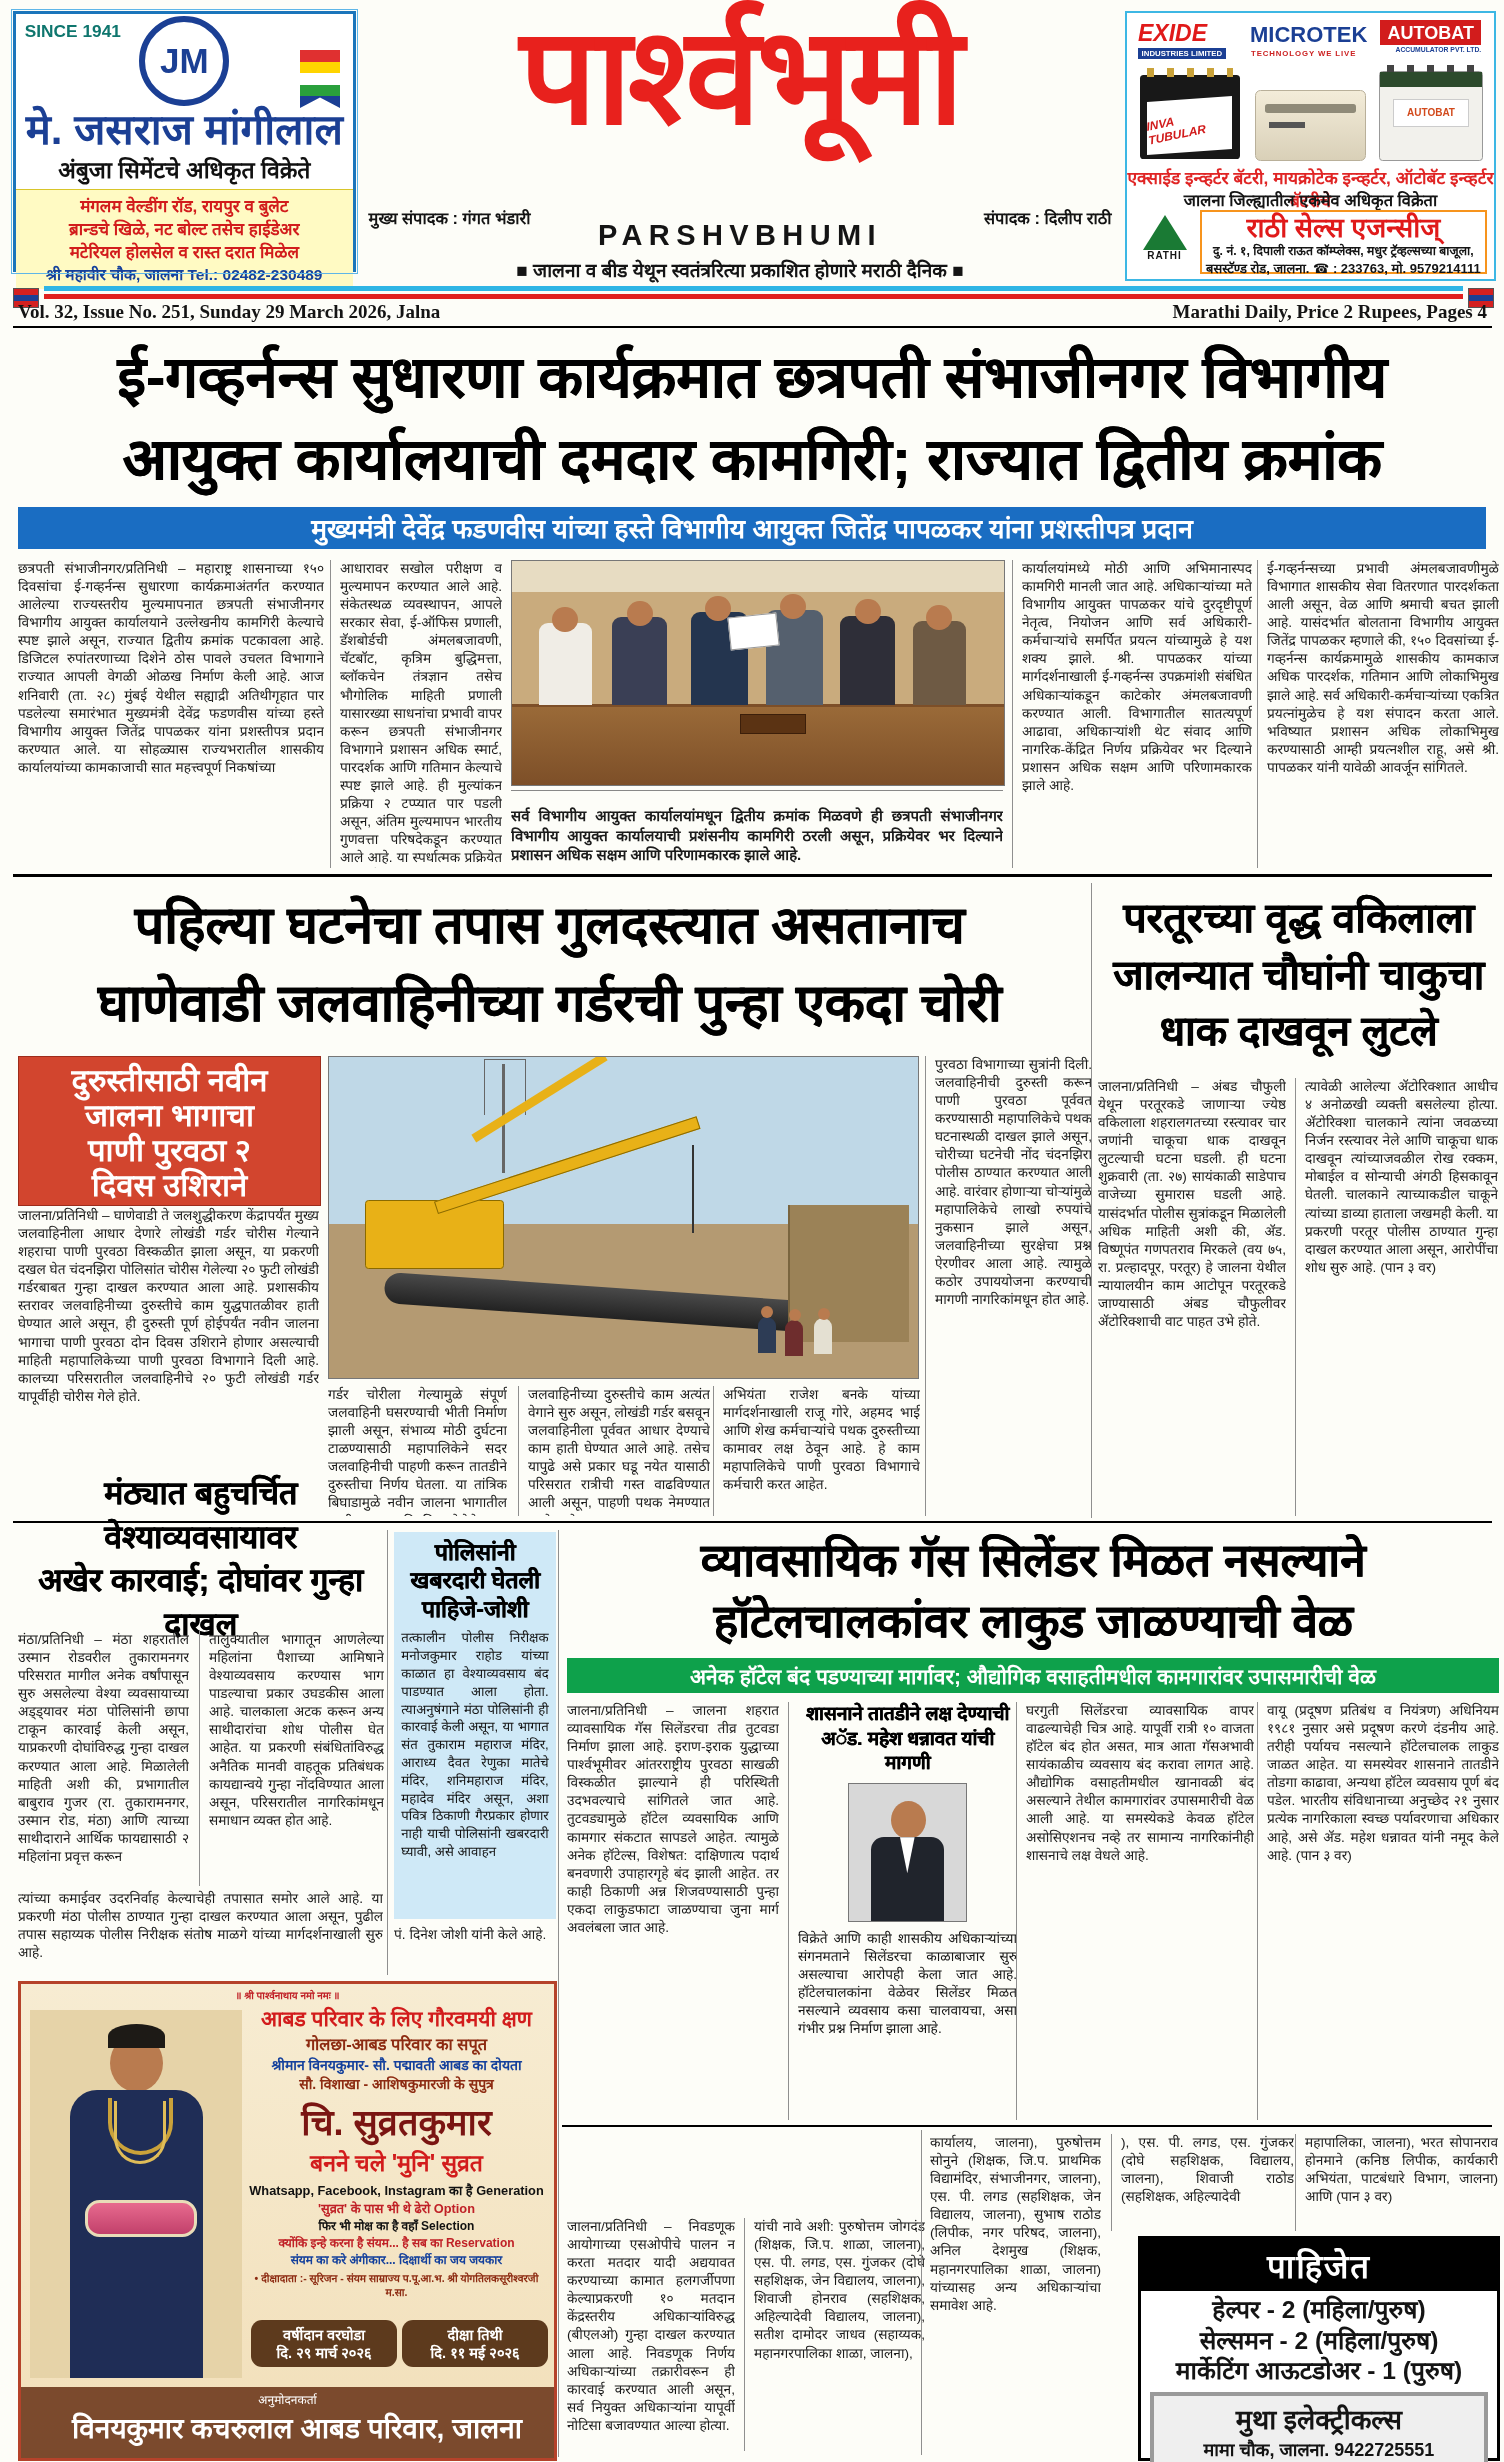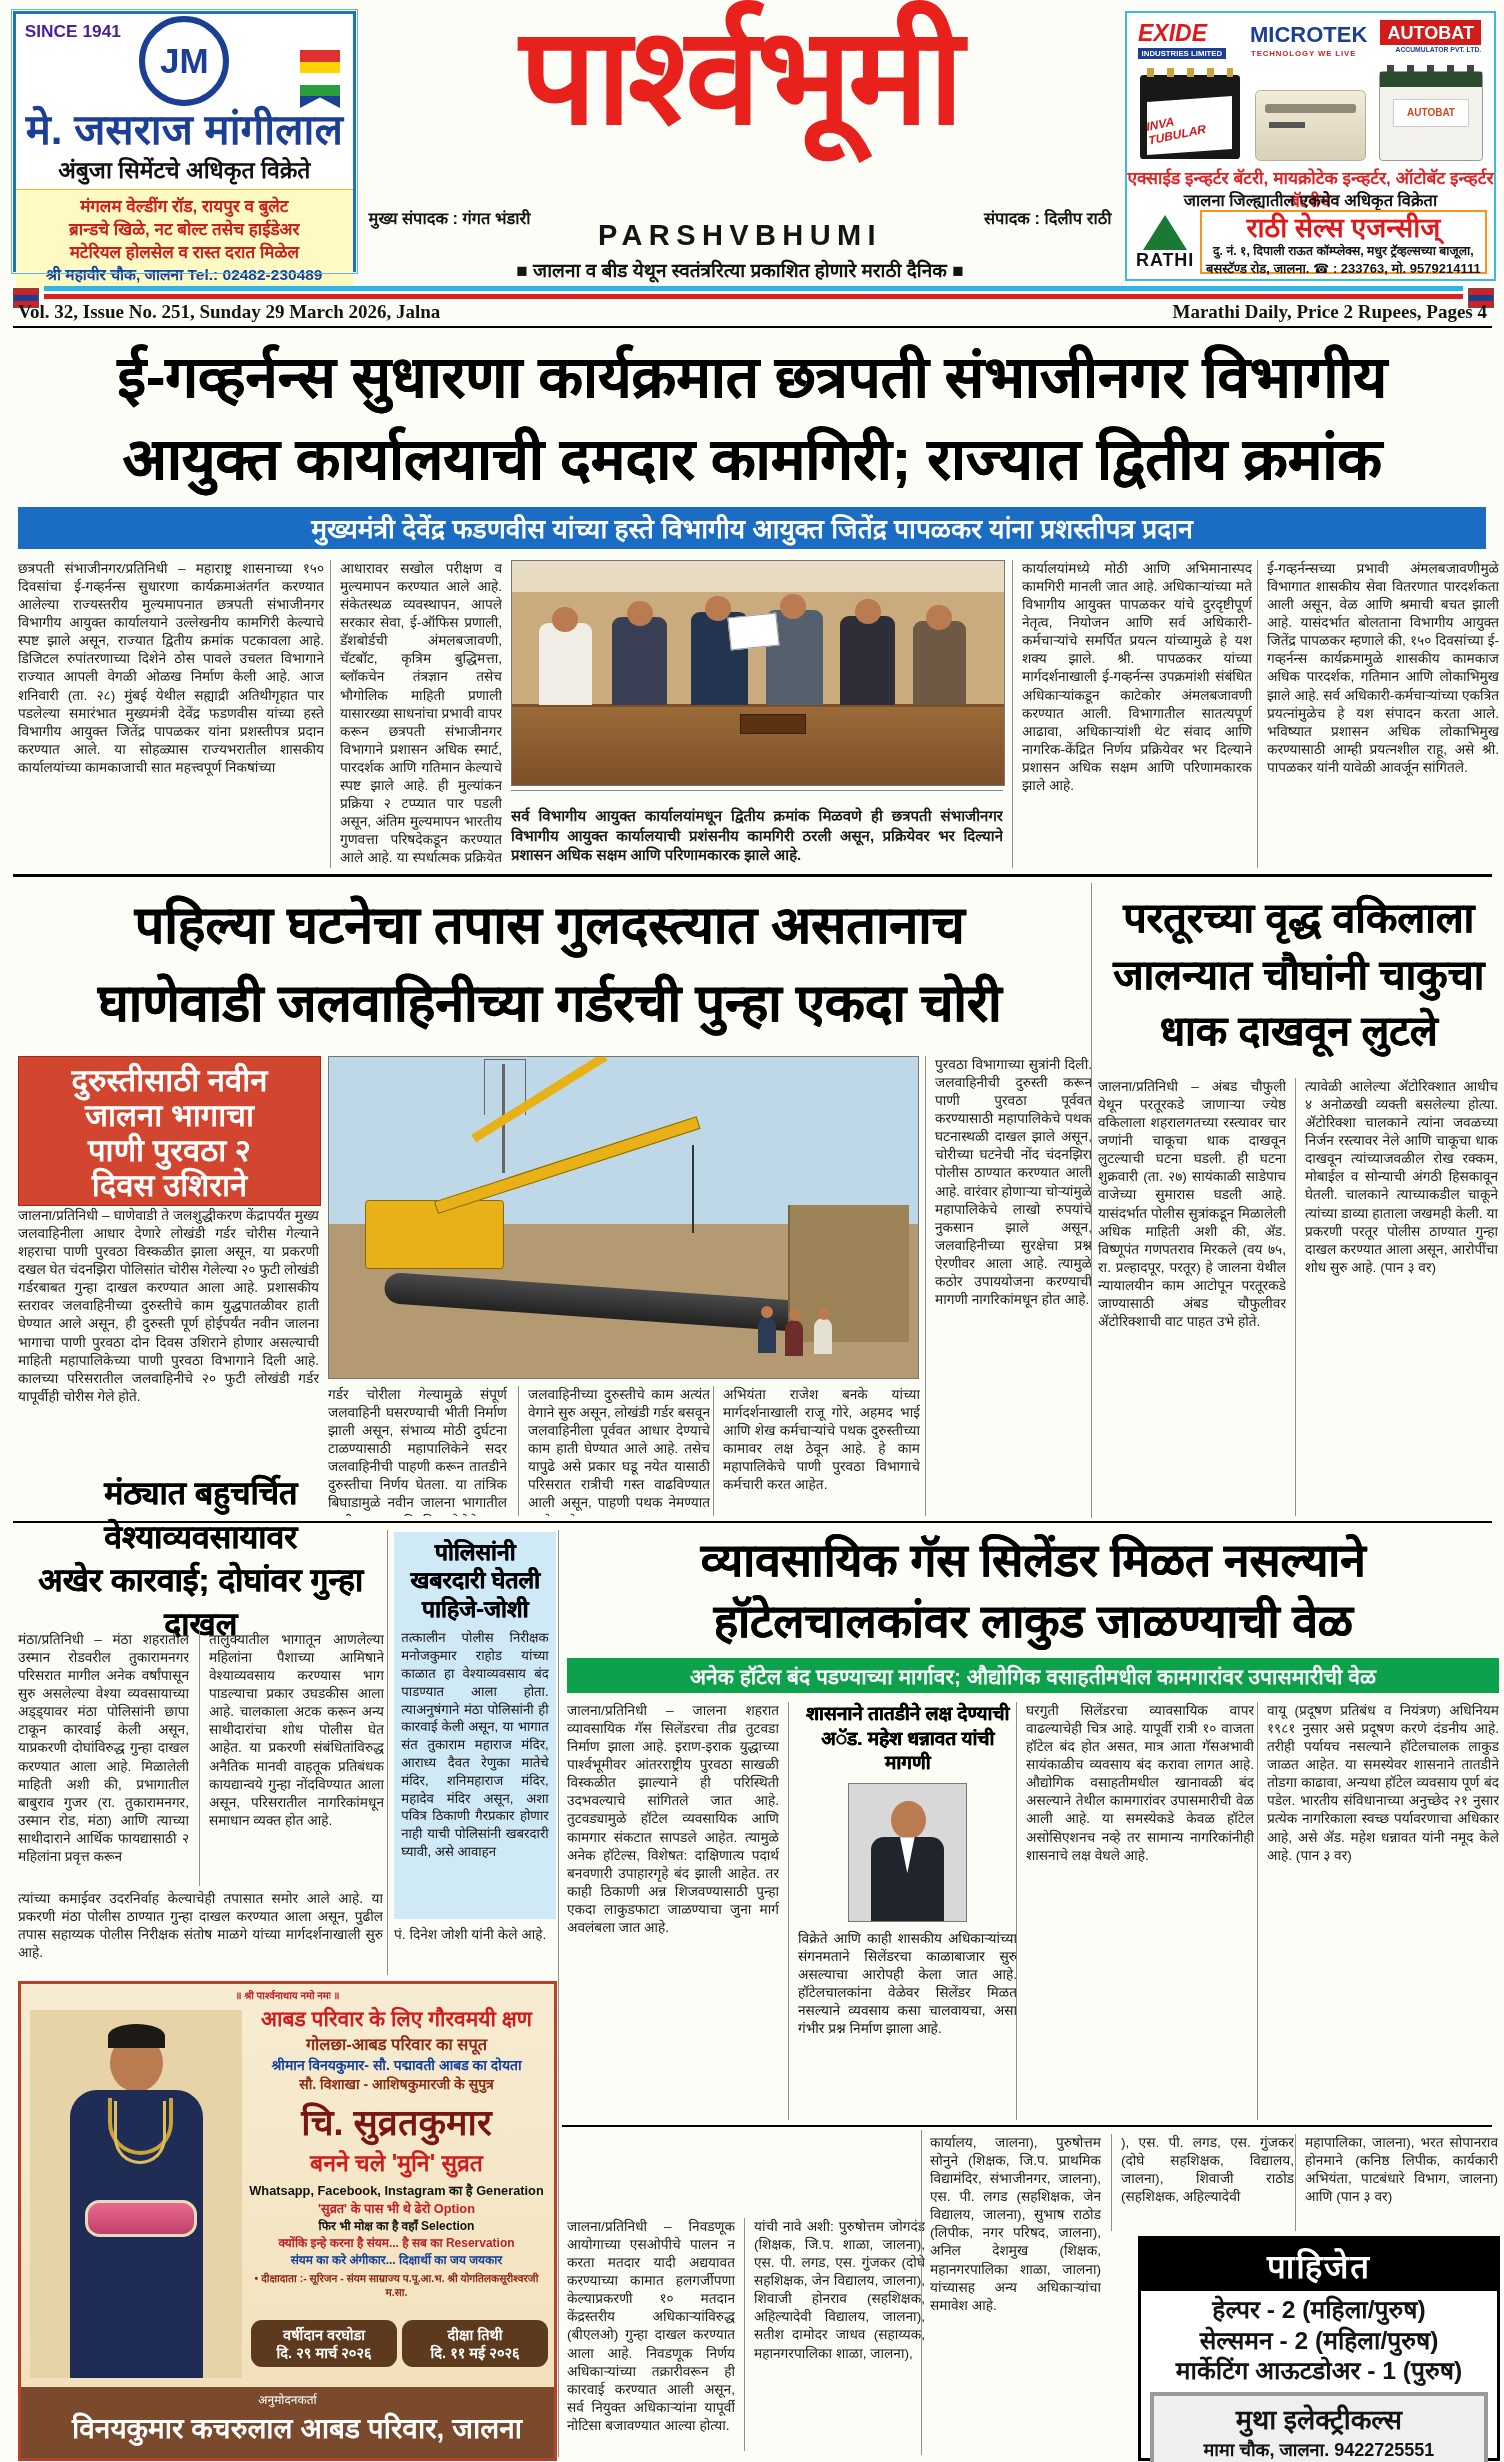--- a/index.html
+++ b/index.html
@@ -46,21 +46,21 @@
   .jobad .bar{background:#000;color:#fff;font-weight:900;font-size:33px;padding:3.6px 0;letter-spacing:1.8px;}
   .jobad .inner{border:4.6px solid #9a9a9a;background:#efefef;margin:5.5px 9px;padding:3.6px 1.8px;}
   .small-serif{font-family:"Liberation Serif","DejaVu Serif",serif;font-weight:bold;font-size:19px;}
 </style>
 </head>
 <body>
 
 <div class="page">
 
   <div class="abs leftad" style="left:12.8px;top:11px;width:337px;height:255px;">
-    <div style="position:absolute;left:9px;top:7.3px;font-weight:900;font-size:17.3px;color:#4c1d95;">SINCE 1941</div>
+    <div style="position:absolute;left:9px;top:7.3px;font-weight:900;font-size:17.3px;color:#0f766e;">SINCE 1941</div>
     <div class="jainflag"></div>
     <div class="jm-circle">JM</div>
     <div style="font-size:42px;font-weight:900;color:#1b3f94;line-height:1.05;margin-top:1.8px;">मे. जसराज मांगीलाल</div>
     <div style="font-size:23px;font-weight:900;color:#111;margin:1.8px 0 3.6px;">अंबुजा सिमेंटचे अधिकृत विक्रेते</div>
     <div class="yellowbox">
       <div style="color:#d21c1c;font-weight:bold;font-size:17px;">मंगलम वेल्डींग रॉड, रायपुर व बुलेट</div>
       <div style="color:#d21c1c;font-weight:bold;font-size:17px;">ब्रान्डचे खिळे, नट बोल्ट तसेच हाईडेअर</div>
       <div style="color:#d21c1c;font-weight:bold;font-size:17px;">मटेरियल होलसेल व रास्त दरात मिळेल</div>
       <div style="color:#14409c;font-weight:bold;font-size:15.5px;">श्री महावीर चौक, जालना Tel.: 02482-230489</div>
     </div>
@@ -97,21 +97,21 @@
       <div class="caps" style="background:repeating-linear-gradient(90deg,#444 0 7.3px,transparent 7.3px 20px);"></div>
       <div style="position:absolute;left:0;top:0;right:0;height:14.6px;background:#2c4a2c;"></div>
       <div style="position:absolute;left:12.8px;top:27px;right:12.8px;height:25.5px;display:flex;align-items:center;justify-content:center;background:#fff;border:0.9px solid #ccc;">
         <span style="color:#d24a1c;font-weight:900;font-size:10px;">AUTOBAT</span>
       </div>
     </div>
     <div class="ctr" style="position:absolute;left:0;right:0;top:153px;color:#e02525;font-weight:bold;font-size:17.3px;">एक्साईड इन्व्हर्टर बॅटरी, मायक्रोटेक इन्व्हर्टर, ऑटोबॅट इन्व्हर्टर बॅटरीचे</div>
     <div class="ctr" style="position:absolute;left:0;right:0;top:175px;font-weight:bold;font-size:16.4px;">जालना जिल्ह्यातील एकमेव अधिकृत विक्रेता</div>
     <div style="position:absolute;left:9px;top:202px;width:57px;height:53px;">
       <div style="width:0;height:0;margin:0 auto;border-left:22px solid transparent;border-right:22px solid transparent;border-bottom:35px solid #1a7a34;"></div>
-      <div class="ctr" style="font-weight:900;font-size:18px;letter-spacing:0.9px;">RATHI</div>
+      <div class="ctr" style="font-weight:900;font-size:10px;letter-spacing:0.9px;">RATHI</div>
     </div>
     <div style="position:absolute;left:73px;top:197px;right:7.3px;bottom:5.5px;border:2.7px solid #f7941d;background:#fff;text-align:center;padding-top:1.8px;">
       <div style="color:#e01a1a;font-weight:900;font-size:27px;line-height:1.05;">राठी सेल्स एजन्सीज्</div>
       <div style="font-weight:bold;font-size:12.3px;">दु. नं. १, दिपाली राऊत कॉम्प्लेक्स, मधुर ट्रॅव्हल्सच्या बाजूला,</div>
       <div style="font-weight:bold;font-size:13px;">बसस्टॅण्ड रोड, जालना. ☎ : 233763, मो. 9579214111</div>
     </div>
   </div>
 
   <div class="flag" style="left:12.8px;top:288px;"></div>
   <div class="flag" style="left:1468px;top:288px;"></div>

